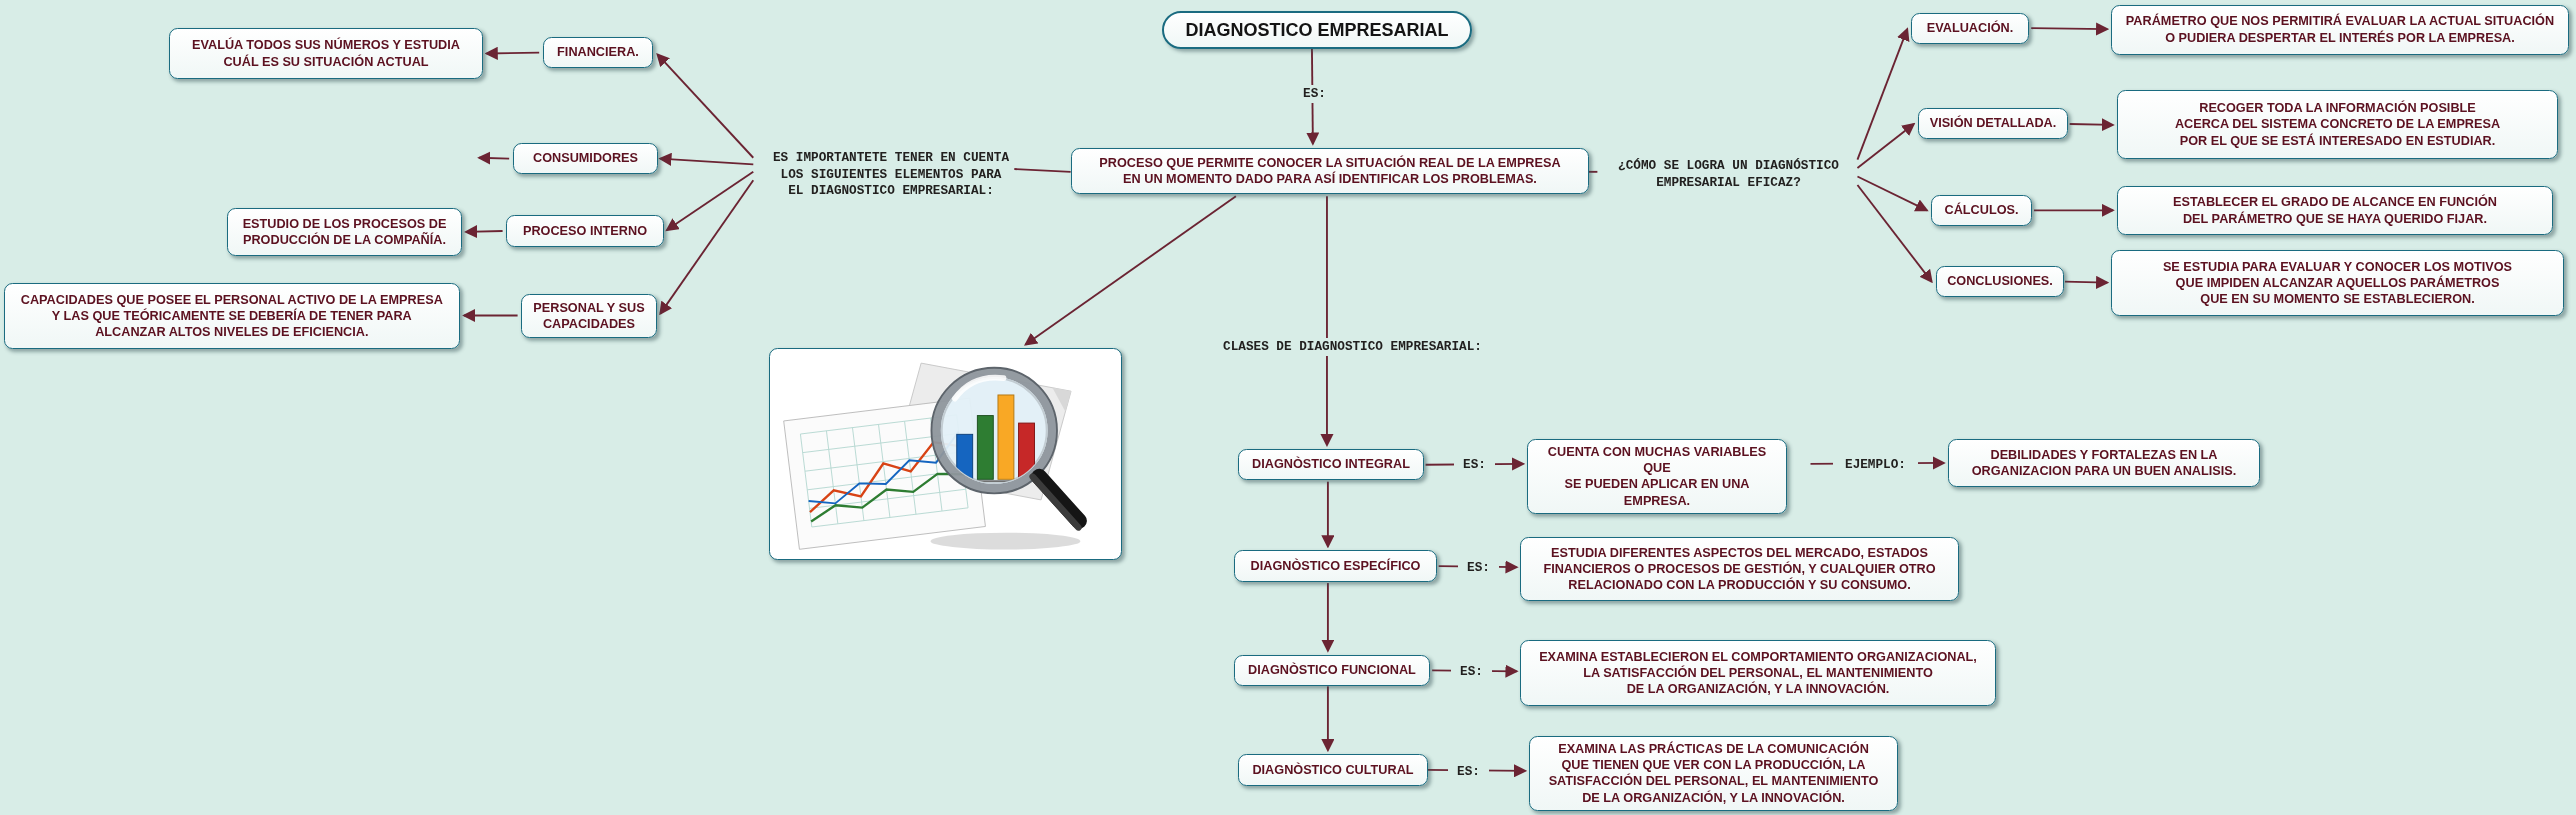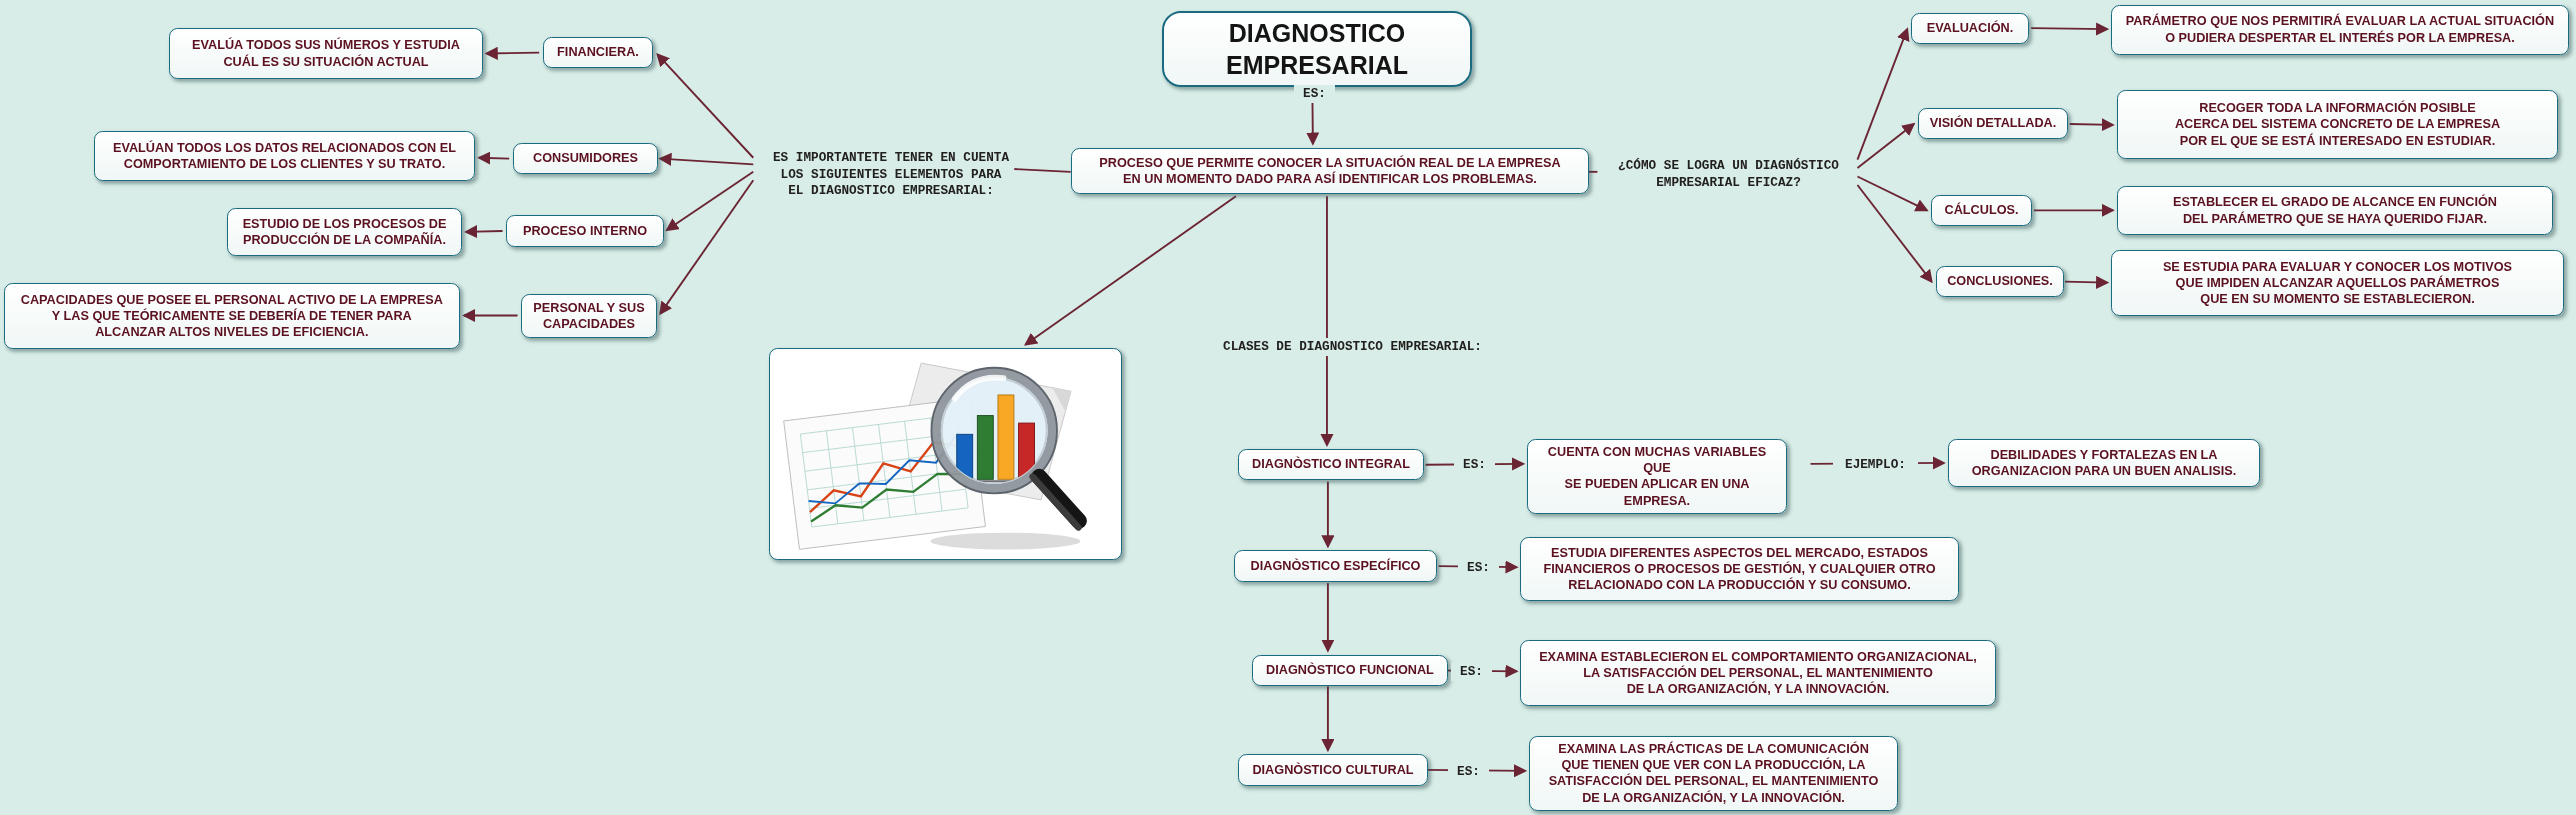--- a/index.html
+++ b/index.html
@@ -11,21 +11,21 @@
   .wires{position:absolute;left:0;top:0;width:2576px;height:815px;}
   .node{
     position:absolute;box-sizing:border-box;
     background:linear-gradient(#ffffff,#f0f7f6);
     border:1.9px solid #1a6b80;border-radius:8.5px;
     box-shadow:2.8px 2.8px 3.8px rgba(50,80,85,.45);
     color:#5c1120;font-weight:700;font-size:12.7px;line-height:1.28;
     display:flex;align-items:center;justify-content:center;
     text-align:center;padding:3.8px 7.5px;white-space:pre-line;
   }
-  .title-node{font-size:25px;color:#141414;border-radius:19px;border-width:2.8px;}
+  .title-node{font-size:18px;color:#141414;border-radius:19px;border-width:2.8px;}
   .phrase{
     position:absolute;box-sizing:border-box;
     color:#22201f;font-weight:700;font-size:12.7px;line-height:1.3;
     text-align:center;white-space:pre-line;font-family:Liberation Mono, monospace;
   }
   .on-line{background:#d8ede7;padding:0.9px 4.7px;}
   .img-frame{padding:0;overflow:hidden;background:#ffffff;}
 </style>
 </head>
 <body>
@@ -89,22 +89,20 @@
 
   <div class="phrase" style="left:757px;top:150px;width:268px;">ES IMPORTANTETE TENER EN CUENTA
 LOS SIGUIENTES ELEMENTOS PARA
 EL DIAGNOSTICO EMPRESARIAL:</div>
 
   <div class="node" style="left:543px;top:37px;width:110px;min-height:31px;">FINANCIERA.</div>
   <div class="node" style="left:169px;top:28px;width:314px;min-height:51px;">EVALÚA TODOS SUS NÚMEROS Y ESTUDIA
 CUÁL ES SU SITUACIÓN ACTUAL</div>
 
   <div class="node" style="left:513px;top:143px;width:145px;min-height:31px;">CONSUMIDORES</div>
-  <div class="node" style="left:94px;top:131px;width:381px;min-height:50px;">EVALÚAN TODOS LOS DATOS RELACIONADOS CON EL
-COMPORTAMIENTO DE LOS CLIENTES Y SU TRATO.</div>
 
   <div class="node" style="left:506px;top:215px;width:158px;min-height:32px;">PROCESO INTERNO</div>
   <div class="node" style="left:227px;top:208px;width:235px;min-height:48px;">ESTUDIO DE LOS PROCESOS DE
 PRODUCCIÓN DE LA COMPAÑÍA.</div>
 
   <div class="node" style="left:521px;top:294px;width:136px;min-height:44px;">PERSONAL Y SUS
 CAPACIDADES</div>
   <div class="node" style="left:3.8px;top:283px;width:456px;min-height:66px;">CAPACIDADES QUE POSEE EL PERSONAL ACTIVO DE LA EMPRESA
 Y LAS QUE TEÓRICAMENTE SE DEBERÍA DE TENER PARA
 ALCANZAR ALTOS NIVELES DE EFICIENCIA.</div>
@@ -139,21 +137,21 @@
   <div class="phrase on-line" style="left:1833px;top:456px;width:85px;">EJEMPLO:</div>
   <div class="node" style="left:1948px;top:439px;width:312px;min-height:48px;">DEBILIDADES Y FORTALEZAS EN LA
 ORGANIZACION PARA UN BUEN ANALISIS.</div>
 
   <div class="node" style="left:1234px;top:550px;width:203px;min-height:32px;">DIAGNÒSTICO ESPECÍFICO</div>
   <div class="phrase on-line" style="left:1458px;top:559px;width:41px;">ES:</div>
   <div class="node" style="left:1520px;top:537px;width:439px;min-height:64px;">ESTUDIA DIFERENTES ASPECTOS DEL MERCADO, ESTADOS
 FINANCIEROS O PROCESOS DE GESTIÓN, Y CUALQUIER OTRO
 RELACIONADO CON LA PRODUCCIÓN Y SU CONSUMO.</div>
 
-  <div class="node" style="left:1234px;top:655px;width:196px;min-height:31px;margin-left:18px;">DIAGNÒSTICO FUNCIONAL</div>
+  <div class="node" style="left:1234px;top:655px;width:196px;min-height:31px;">DIAGNÒSTICO FUNCIONAL</div>
   <div class="phrase on-line" style="left:1451px;top:663px;width:41px;">ES:</div>
   <div class="node" style="left:1520px;top:640px;width:476px;min-height:66px;">EXAMINA ESTABLECIERON EL COMPORTAMIENTO ORGANIZACIONAL,
 LA SATISFACCIÓN DEL PERSONAL, EL MANTENIMIENTO
 DE LA ORGANIZACIÓN, Y LA INNOVACIÓN.</div>
 
   <div class="node" style="left:1238px;top:754px;width:190px;min-height:32px;">DIAGNÒSTICO CULTURAL</div>
   <div class="phrase on-line" style="left:1448px;top:763px;width:41px;">ES:</div>
   <div class="node" style="left:1529px;top:736px;width:369px;min-height:71px;">EXAMINA LAS PRÁCTICAS DE LA COMUNICACIÓN
 QUE TIENEN QUE VER CON LA PRODUCCIÓN, LA
 SATISFACCIÓN DEL PERSONAL, EL MANTENIMIENTO

